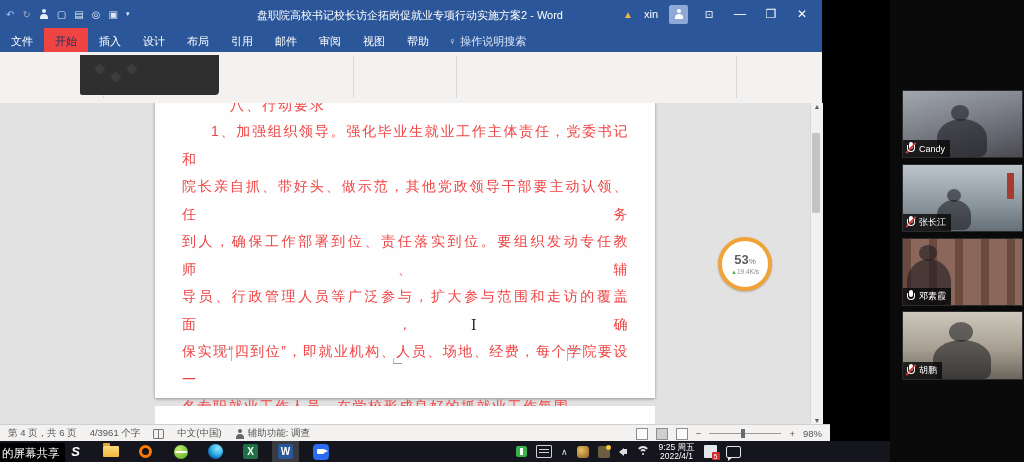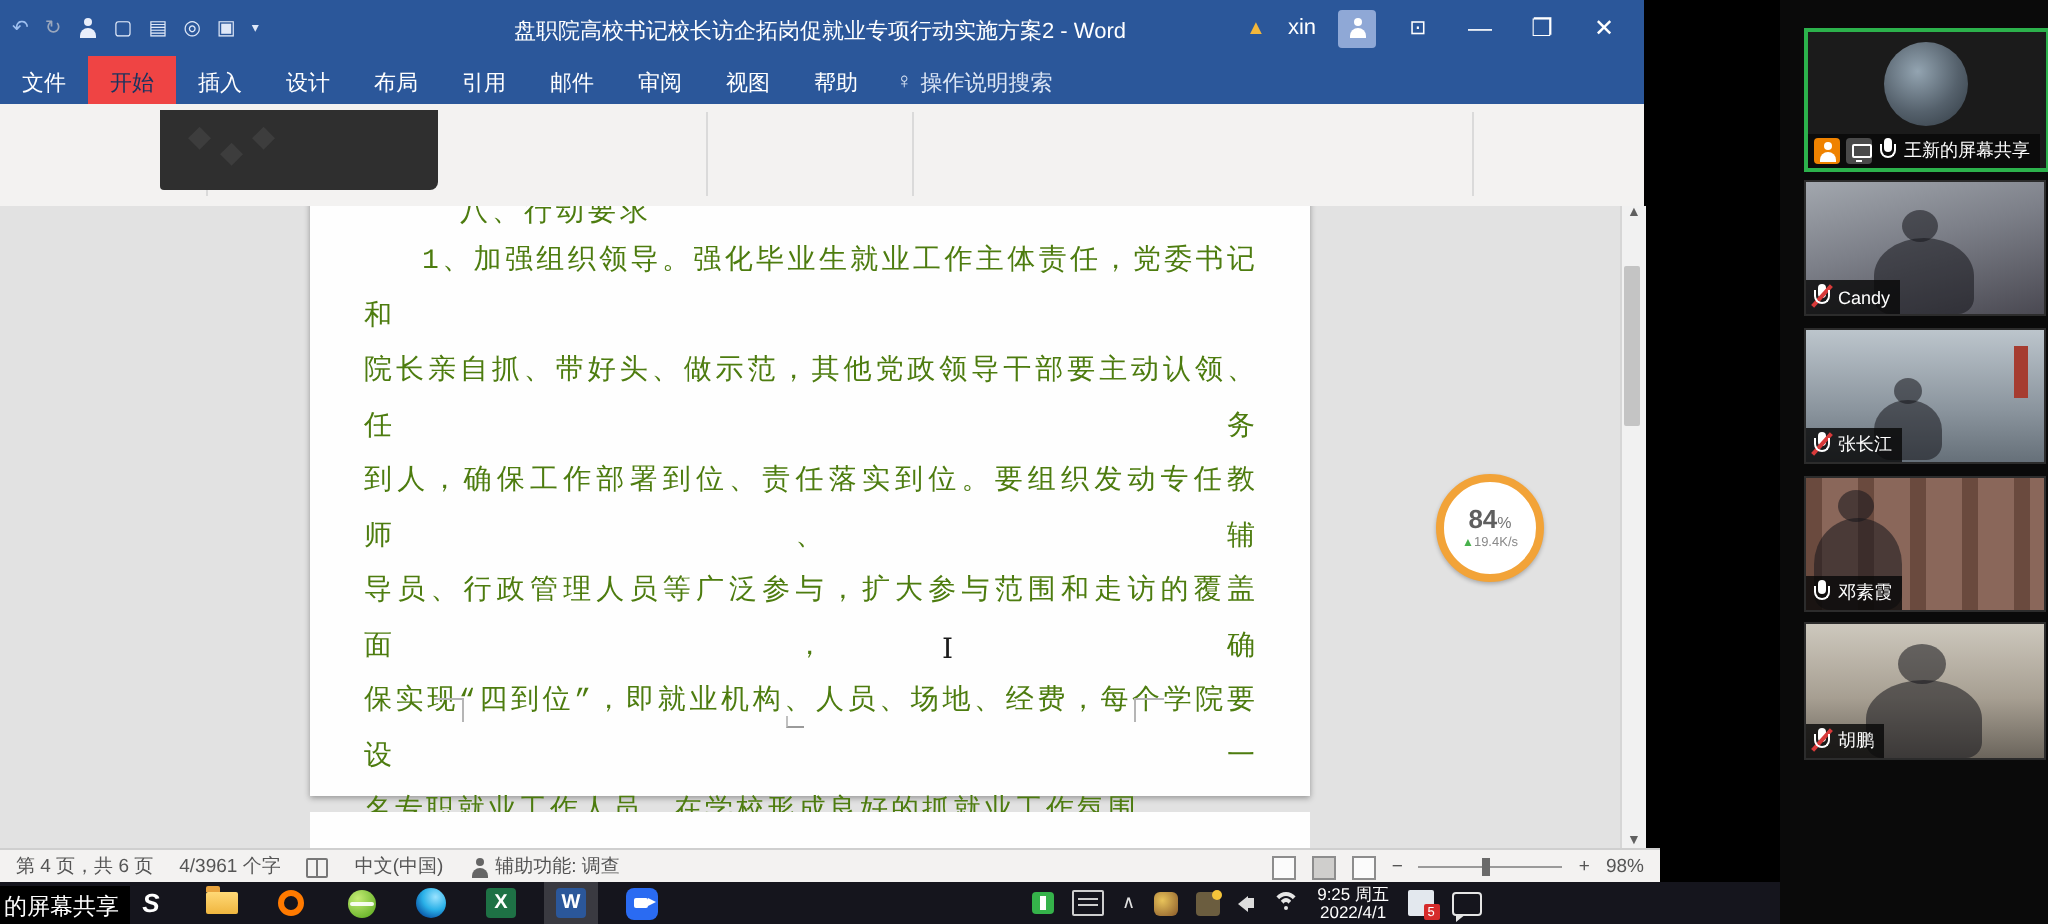--- a/index.html
+++ b/index.html
@@ -55,21 +55,21 @@
   
   #speak-blob{left:80px;top:55px;width:139px;height:40px;background:#2f2f2f;border-radius:0 0 4px 2px;z-index:40}
   #speak-blob b{position:absolute;color:#3d3d3d;font-size:15px}
   #speak-strip{left:0;top:55px;width:219px;height:17px;background:#2f2f2f;color:#ececec;font-size:10px;
                padding:2px 0 0 4px;z-index:41;border-radius:0 3px 0 0}
 
   
   #docarea{left:0;top:103px;width:810px;height:321px;background:#e2e2e2;overflow:hidden}
   #page1{position:absolute;left:155px;top:-7px;width:500px;height:302px;background:#fefefe;box-shadow:0 1px 3px rgba(0,0,0,.35)}
   #page2{position:absolute;left:155px;top:303px;width:500px;height:20px;background:#fefefe}
-  .doc-font{font-family:Liberation Mono, monospace;color:#4d7c0f}
+  .doc-font{font-family:Liberation Sans, sans-serif;color:#ef4444}
   .headline{position:absolute;left:75px;top:1px;font-size:14px;letter-spacing:2px}
   .body-text{position:absolute;left:27px;top:22px;width:447px;font-size:14px;line-height:27.5px;letter-spacing:1.5px}
   .jl{text-align:justify;text-align-last:justify}
   .ind{text-indent:29px}
   .cm{position:absolute;width:14px;height:11px}
   .cm-l{left:62px;top:253px;border-top:1px solid #b5b5b5;border-right:1px solid #b5b5b5}
   .cm-r{left:412px;top:253px;border-top:1px solid #b5b5b5;border-left:1px solid #b5b5b5}
   .foot-mark{position:absolute;left:238px;top:262px;width:8px;height:5px;border-bottom:1px solid #9a9a9a;border-left:1px solid #c0c0c0}
   .ibeam{position:absolute;left:471px;top:214px;font-family:"DejaVu Serif",serif;font-size:14px;color:#1c1c1c}
   #vscroll{left:810px;top:103px;width:12px;height:321px;background:#f1f1f1;border-left:1px solid #d6d6d6;
@@ -357,21 +357,21 @@
     <div id="page2"></div>
     <div class="ibeam">I</div>
   </div>
   <div id="vscroll" class="abs">
     <span>▲</span>
     <span>▼</span>
   </div>
   <div class="vthumb abs"></div>
 
   <div id="netwidget" class="abs">
-    <div class="pct"><span>84</span><i>%</i></div>
+    <div class="pct"><span>53</span><i>%</i></div>
     <div class="speed"><b>▲</b><span>19.4K/s</span></div>
   </div>
 
   <div id="statusbar" class="abs">
     <span>第 4 页，共 6 页</span>
     <span>4/3961 个字</span>
     <span class="book"></span>
     <span>中文(中国)</span>
     <span style="display:flex;align-items:center;gap:3px">
       <span class="person miniper"></span>
@@ -441,29 +441,20 @@
       <div>2022/4/1</div>
     </span>
     <span class="badge">
         <b>5</b>
       </span>
     <span class="chatic"></span>
   </div>
 
   <div id="sidebar" class="abs">
 
-    <div class="tile active" style="top:14px;height:68px;background:#1b1b1b">
-      <div class="avatar"></div>
-      <div class="vlabel">
-        <span class="p-ico"></span>
-        <span class="s-ico"></span>
-        <span class="mic"></span>
-        <span>王新的屏幕共享</span>
-      </div>
-    </div>
 
     <div class="tile t2bg" style="top:90px;height:66px">
       <div class="sil" style="left:48px;top:14px;width:18px;height:16px;border-radius:50%"></div>
       <div class="sil" style="left:34px;top:28px;width:50px;height:38px"></div>
       <div class="vlabel">
         <span class="mic">
             <span class="slash"></span>
           </span>
         <span>Candy</span>
       </div>

